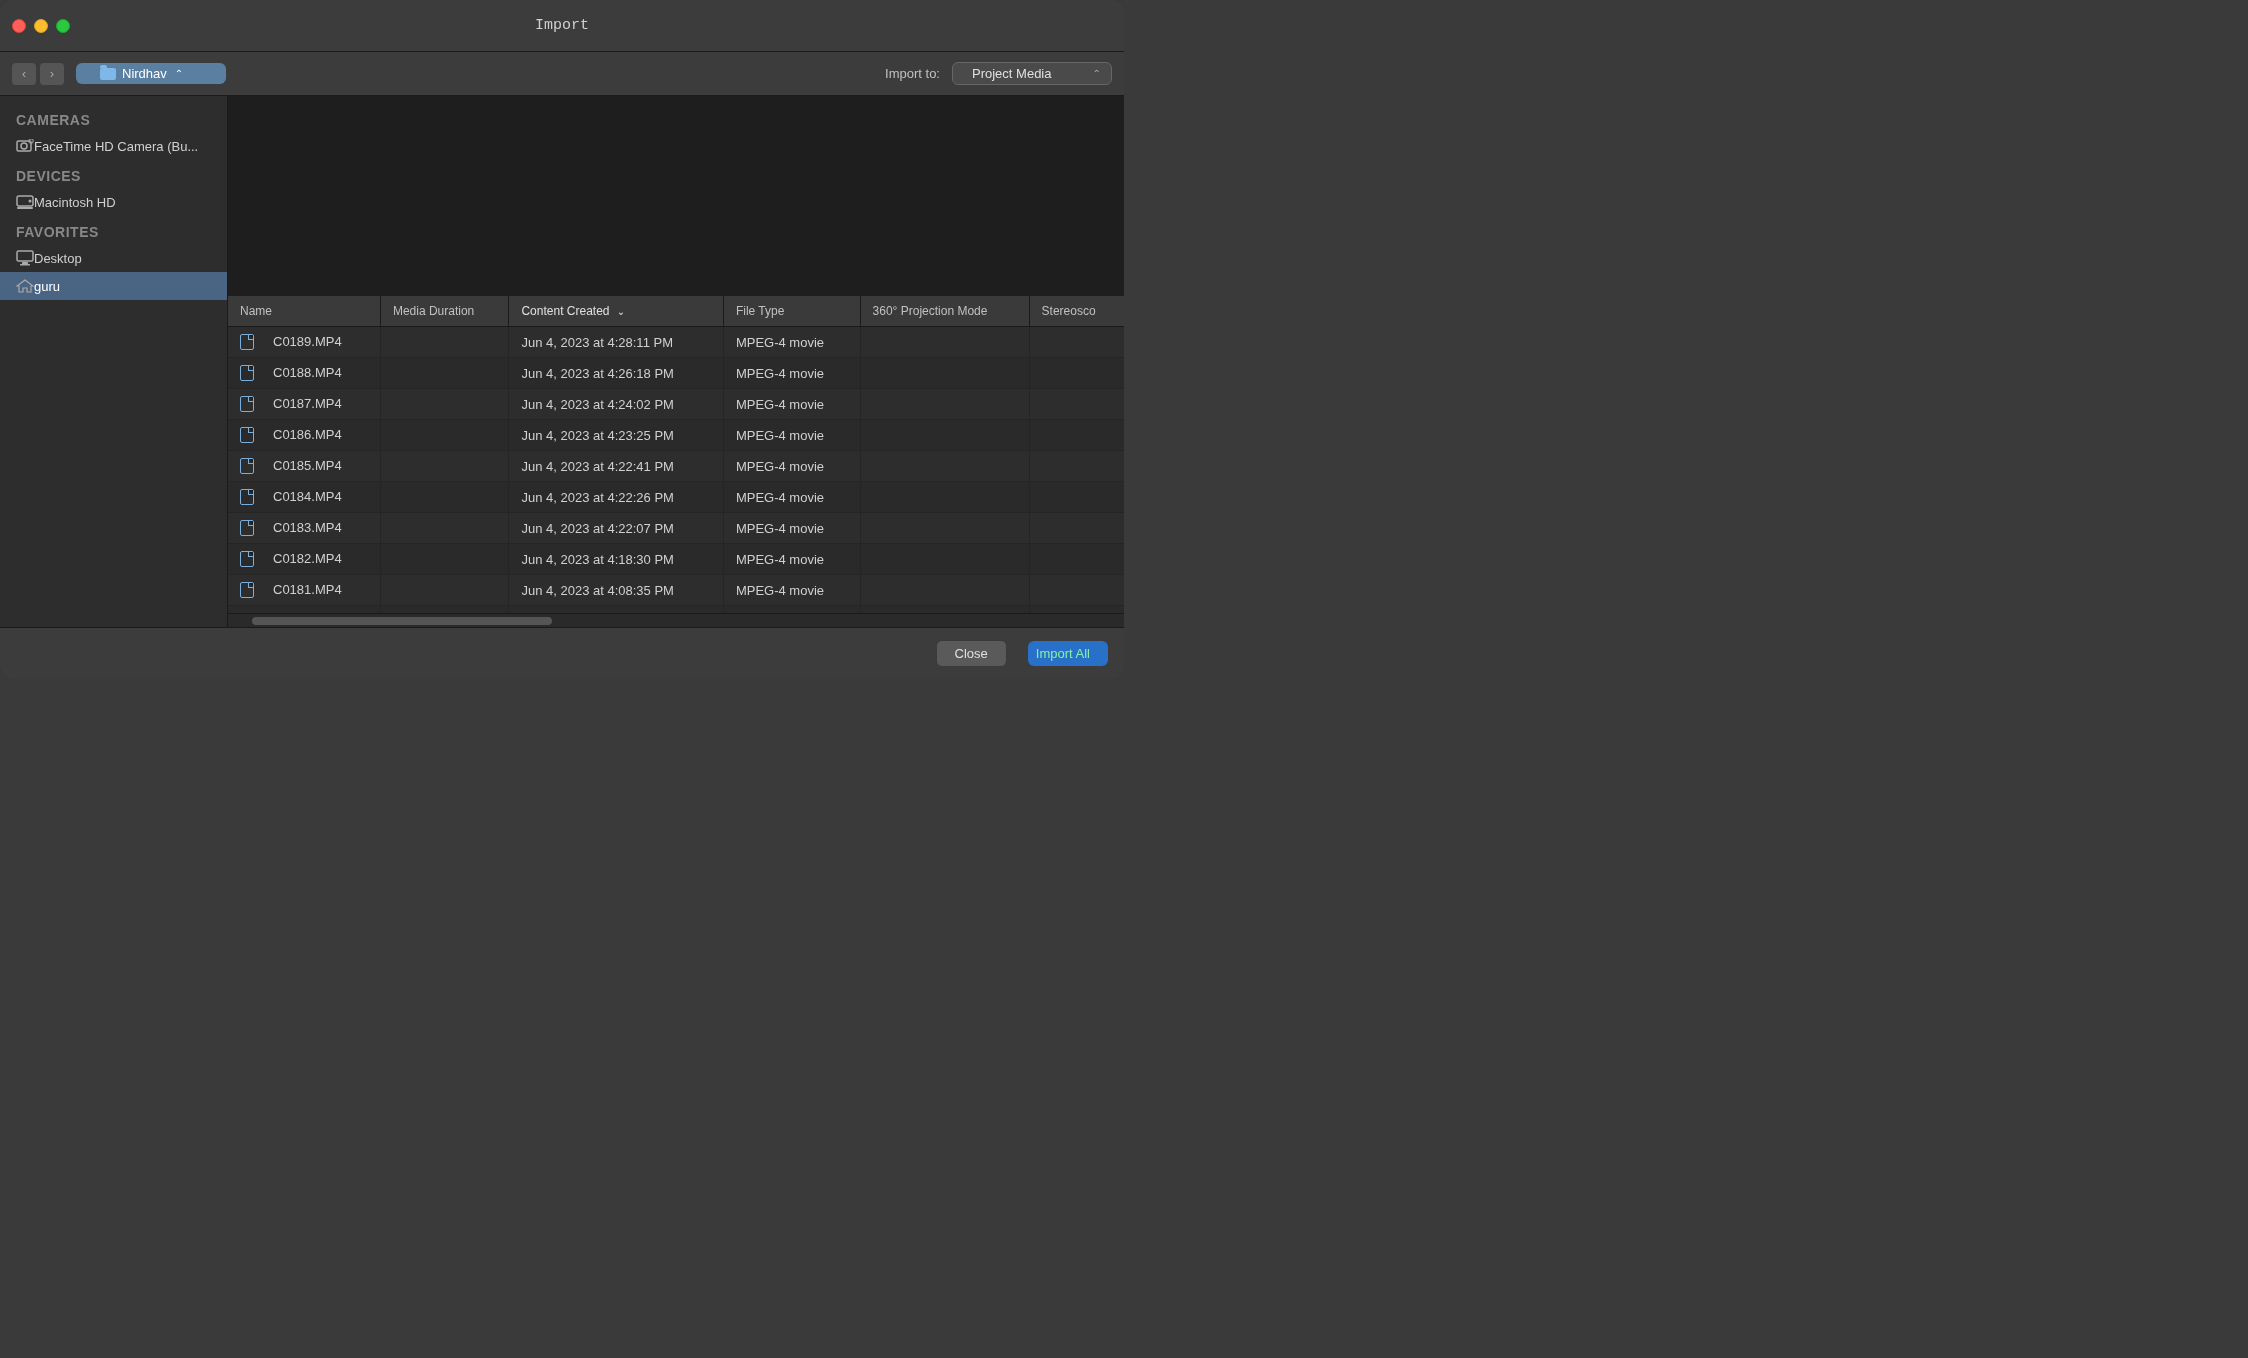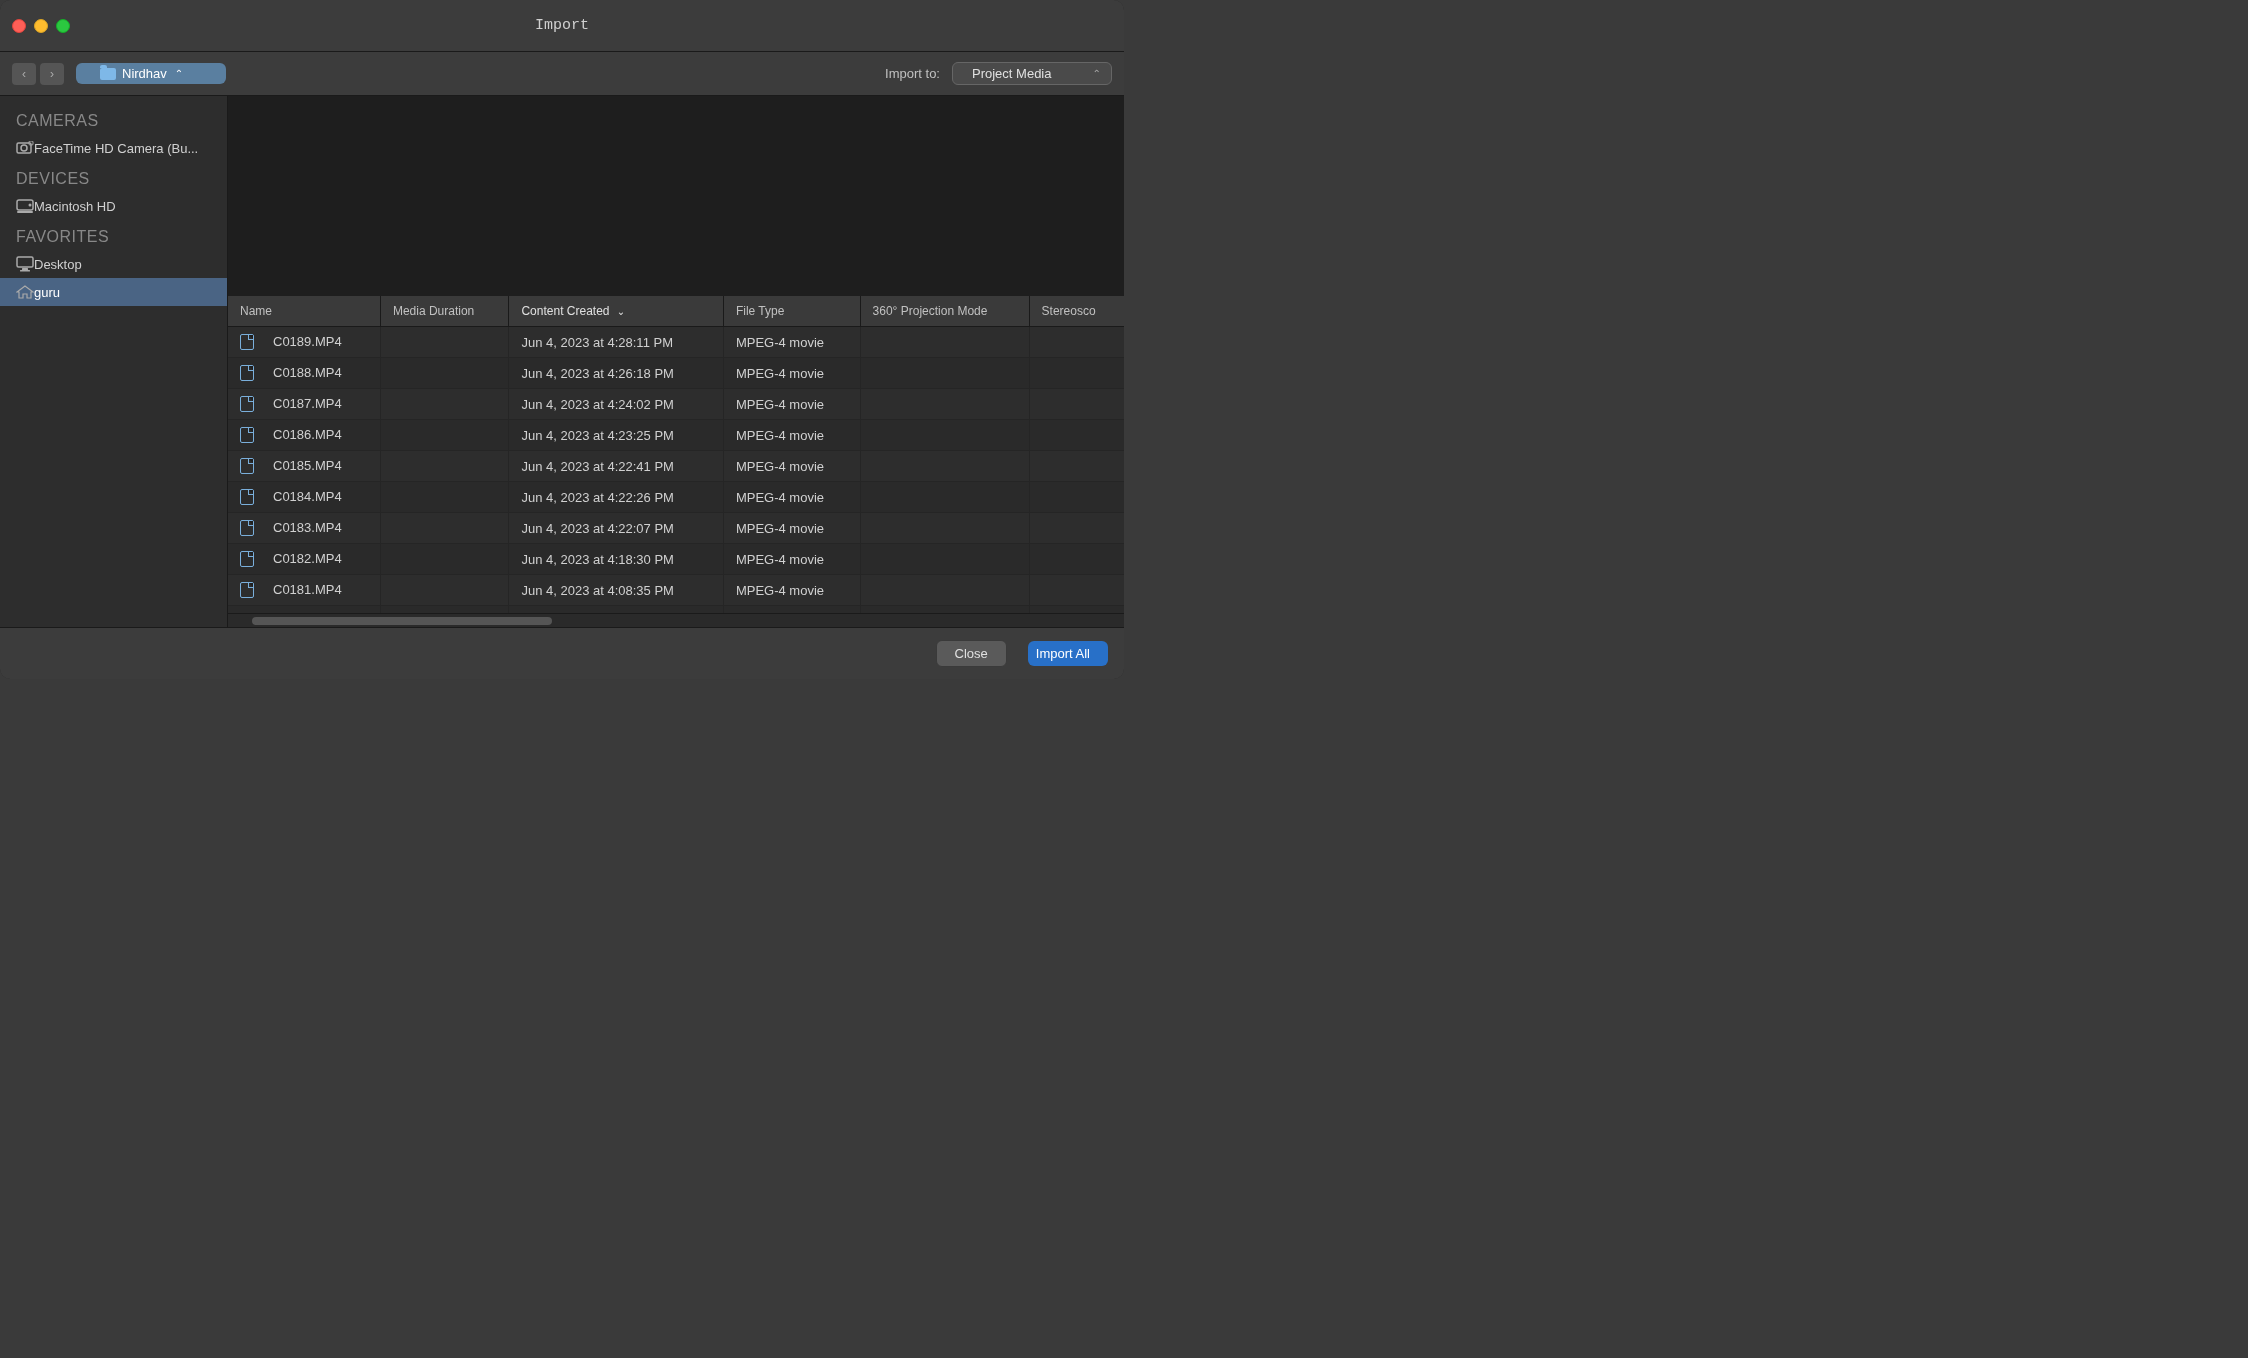--- a/index.html
+++ b/index.html
@@ -183,22 +183,22 @@
       width: 228px;
       background: #2d2d2d;
       border-right: 1px solid #1a1a1a;
       flex-shrink: 0;
       overflow-y: auto;
       padding-top: 8px;
     }
 
     .sidebar-section-header {
       color: #888;
-      font-size: 16px;
-      font-weight: 400;
+      font-size: 14px;
+      font-weight: 700;
       padding: 8px 16px 4px;
       letter-spacing: 0.5px;
     }
 
     .sidebar-item {
       display: flex;
       align-items: center;
       padding: 5px 16px;
       gap: 0;
       cursor: pointer;
@@ -383,21 +383,21 @@
     }
 
     .footer-btn.close-btn {
       background: #5a5a5a;
       color: #e0e0e0;
       border: 1px solid #3a3a3a;
     }
 
     .footer-btn.import-btn {
       background: #2870c8;
-      color: #ffffff;
+      color: #86efac;
       padding-left: 8px;
     }
   </style>
 </head>
 <body>
 
 <div class="window">
 
   <div class="title-bar">
     <div class="traffic-lights">

